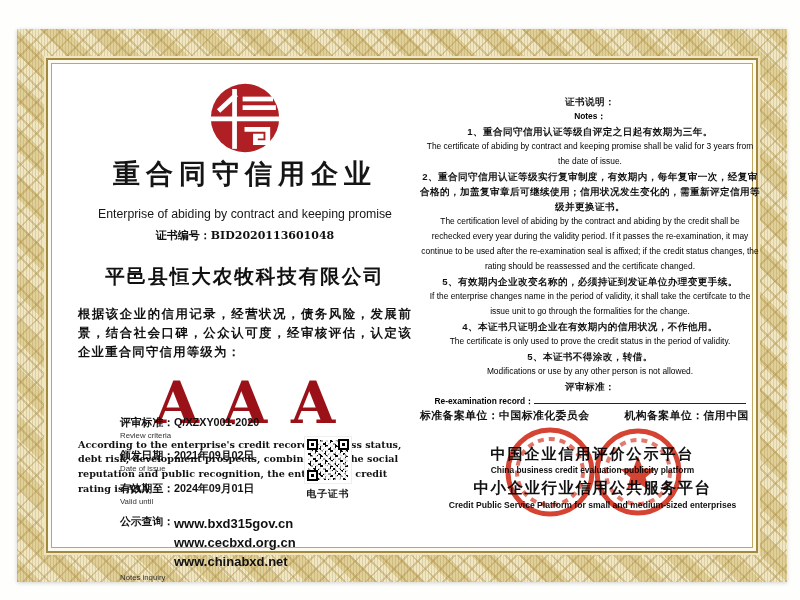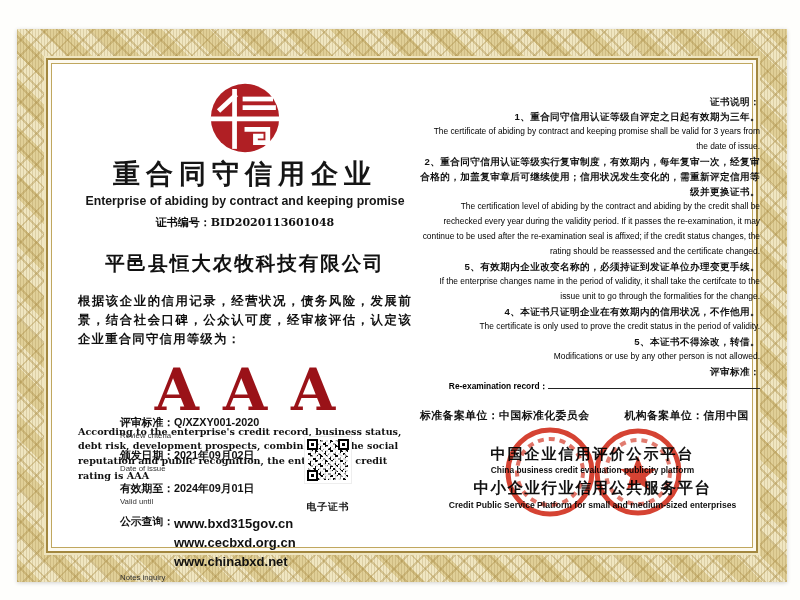--- a/index.html
+++ b/index.html
@@ -18,21 +18,21 @@
     box-shadow:0 1px 4px rgba(0,0,0,.18);}
   .inner{position:absolute;left:34px;top:34px;right:34px;bottom:34px;background:#ffffff;
     border:1px solid #c0a75f;
     box-shadow:0 0 0 3px #fdfaf0, 0 0 0 5px #a2873f, 0 0 0 7px #efe5c0;}
   .content{position:absolute;inset:0;font-size:10px;}
 
   
   .left-col{position:absolute;left:26px;top:16px;width:334px;text-align:center;}
   .emblem{line-height:0;}
   .title-cn{margin-top:0;font-size:27px;font-weight:bold;letter-spacing:6px;color:#151515;white-space:nowrap;}
-  .title-en{margin-top:2px;font-size:12.3px;font-weight:bold;color:#161616;white-space:nowrap;}
+  .title-en{margin-top:15px;font-size:12.3px;font-weight:normal;color:#161616;white-space:nowrap;}
   .cert-no{margin-top:7px;font-size:11px;font-weight:bold;font-family:"DejaVu Serif",serif;}
   .company{margin-top:20px;font-size:19.5px;font-weight:bold;letter-spacing:2px;white-space:nowrap;}
   .stmt-cn{margin-top:15px;font-size:12.4px;font-weight:bold;line-height:1.52;letter-spacing:1.2px;
     text-align:justify;text-justify:inter-ideograph;}
   .rating{margin-top:12px;font-family:"DejaVu Serif",serif;font-weight:bold;font-size:57px;
     color:#9a1218;letter-spacing:0.42em;margin-left:0.42em;line-height:1.0;}
   .stmt-en{margin-top:7px;font-family:"DejaVu Serif",serif;font-weight:bold;font-size:9.6px;
     line-height:1.55;text-align:left;}
 
   .fields{position:absolute;left:68px;top:352px;width:240px;text-align:left;}
@@ -46,24 +46,24 @@
   .qr{position:relative;width:46px;height:46px;margin:0 auto;background:#fff;border:1px solid #eee;}
   .qr .noise{position:absolute;inset:3px;
     background-image:
       repeating-linear-gradient(45deg, transparent 0 3px, rgba(255,255,255,.85) 3px 6px),
       repeating-linear-gradient(-32deg, transparent 0 5px, rgba(255,255,255,.6) 5px 8px),
       conic-gradient(#0a0a0a 90deg, transparent 90deg 180deg, #0a0a0a 180deg 270deg, transparent 270deg 360deg);
     background-size:auto,auto,5px 5px;}
   .fp{position:absolute;width:11px;height:11px;border:2px solid #000;background:#fff;box-sizing:border-box;}
   .fp::after{content:"";position:absolute;inset:2px;background:#000;}
   .fp.tl{left:2px;top:2px;} .fp.tr{right:2px;top:2px;} .fp.bl{left:2px;bottom:2px;}
-  .qr-label{margin-top:17px;font-size:9.8px;font-weight:bold;letter-spacing:1px;}
+  .qr-label{margin-top:4px;font-size:9.8px;font-weight:bold;letter-spacing:1px;}
 
   
-  .right-col{position:absolute;left:368px;top:30px;width:340px;text-align:right;}
+  .right-col{position:absolute;left:368px;top:30px;width:340px;text-align:center;}
   .n-cn{font-size:9.6px;font-weight:bold;line-height:15px;letter-spacing:0.4px;}
   .n-en{font-size:8.4px;line-height:15px;color:#000;}
   .reexam-line .fill{display:inline-block;width:212px;height:9px;border-bottom:1px solid #222;}
 
   .filing{position:absolute;left:368px;top:345px;width:348px;display:flex;gap:35px;
     font-size:10.8px;font-weight:bold;white-space:nowrap;letter-spacing:0.5px;}
 
   .platform{position:absolute;left:368px;top:381px;width:345px;text-align:center;z-index:2;}
   .p-cn1{font-size:15px;font-weight:bold;letter-spacing:2px;white-space:nowrap;}
   .p-en1{font-size:8.4px;font-weight:bold;margin-top:1px;white-space:nowrap;}
@@ -138,20 +138,21 @@
             <div class="noise"></div>
             <div class="fp tl"></div>
             <div class="fp tr"></div>
             <div class="fp bl"></div>
           </div>
           <div class="qr-label">电子证书</div>
         </div>
 
         <div class="right-col">
           <div class="n-cn">证书说明：</div>
+          <div class="n-en" style="font-weight:bold">Notes：</div>
           <div class="n-cn">1、重合同守信用认证等级自评定之日起有效期为三年。</div>
           <div class="n-en">The certificate of abiding by contract and keeping promise shall be valid for 3 years from the date of issue.</div>
           <div class="n-cn">2、重合同守信用认证等级实行复审制度，有效期内，每年复审一次，经复审合格的，加盖复审章后可继续使用；信用状况发生变化的，需重新评定信用等级并更换证书。</div>
           <div class="n-en">The certification level of abiding by the contract and abiding by the credit shall be rechecked every year during the validity period. If it passes the re-examination, it may continue to be used after the re-examination seal is affixed; if the credit status changes, the rating should be reassessed and the certificate changed.</div>
           <div class="n-cn">5、有效期内企业改变名称的，必须持证到发证单位办理变更手续。</div>
           <div class="n-en">If the enterprise changes name in the period of validity, it shall take the certifcate to the issue unit to go through the formalities for the change.</div>
           <div class="n-cn">4、本证书只证明企业在有效期内的信用状况，不作他用。</div>
           <div class="n-en">The certificate is only used to prove the credit status in the period of validity.</div>
           <div class="n-cn">5、本证书不得涂改，转借。</div>
           <div class="n-en">Modifications or use by any other person is not allowed.</div>

